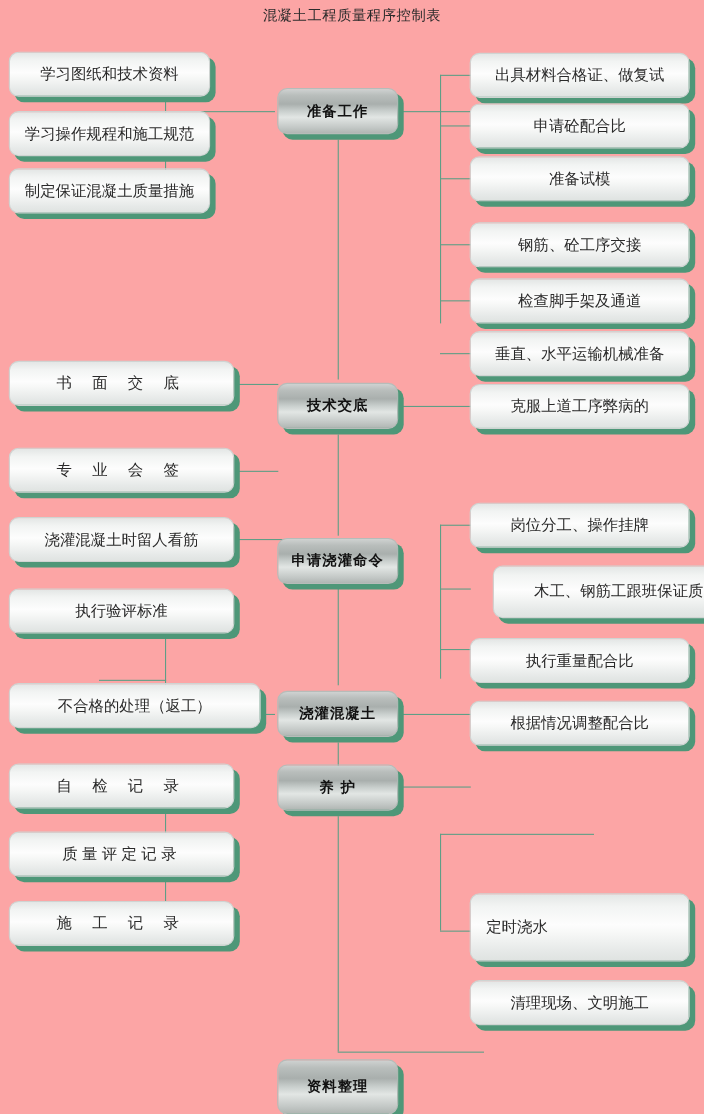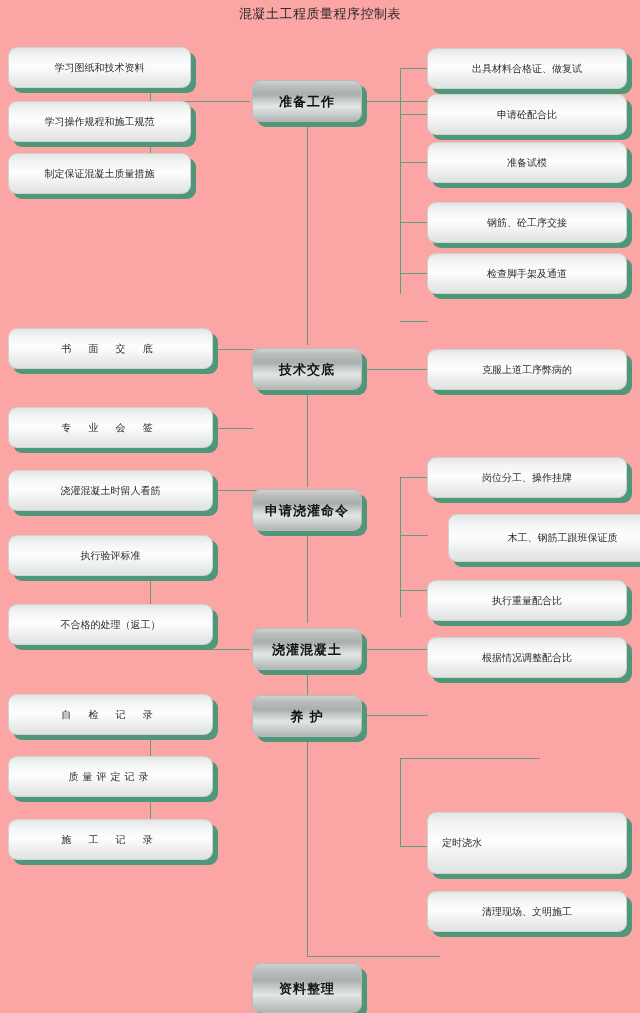--- a/index.html
+++ b/index.html
@@ -75,21 +75,21 @@
     background: linear-gradient(to bottom,
         #e3e6e5 0%,
         #f2f4f3 18%,
         #fdfdfd 46%,
         #f7f8f7 58%,
         #e6e9e8 86%,
         #dfe3e1 100%);
   }
   .node.pale .label {
     color: #2a2a2a;
-    font-size: 10px;
+    font-size: 14px;
   }
 
   
   .node.metal .face {
     background: linear-gradient(to bottom,
         #cfd2d1 0%,
         #b9bebc 14%,
         #a9afad 34%,
         #c9cfcd 50%,
         #e2e6e4 64%,
@@ -249,21 +249,21 @@
     <div class="face">
       <span class="label">浇灌混凝土时留人看筋</span>
     </div>
   </div>
   <div class="node pale" style="left:8px; top:535px; width:205px; height:41px;">
     <div class="shadow"></div>
     <div class="face">
       <span class="label">执行验评标准</span>
     </div>
   </div>
-  <div class="node pale" style="left:8px; top:604px; width:205px; height:41px;padding-left:26px;">
+  <div class="node pale" style="left:8px; top:621px; width:229px; height:41px;padding-left:26px;">
     <div class="shadow"></div>
     <div class="face">
       <span class="label">不合格的处理（返工）</span>
     </div>
   </div>
 
   <div class="node pale" style="left:8px; top:694px; width:205px; height:41px;">
     <div class="shadow"></div>
     <div class="face">
       <span class="label wide-space">自 检 记 录</span>
@@ -305,20 +305,26 @@
     <div class="face">
       <span class="label">钢筋、砼工序交接</span>
     </div>
   </div>
   <div class="node pale" style="left:427px; top:253px; width:200px; height:41px;">
     <div class="shadow"></div>
     <div class="face">
       <span class="label">检查脚手架及通道</span>
     </div>
   </div>
+  <div class="node pale" style="left:427px; top:301px; width:200px; height:41px;">
+    <div class="shadow"></div>
+    <div class="face">
+      <span class="label">垂直、水平运输机械准备</span>
+    </div>
+  </div>
 
   <div class="node pale" style="left:427px; top:349px; width:200px; height:41px;border-radius:15px;">
     <div class="shadow"></div>
     <div class="face">
       <span class="label">克服上道工序弊病的</span>
     </div>
   </div>
 
   <div class="node pale" style="left:427px; top:457px; width:200px; height:41px;">
     <div class="shadow"></div>

